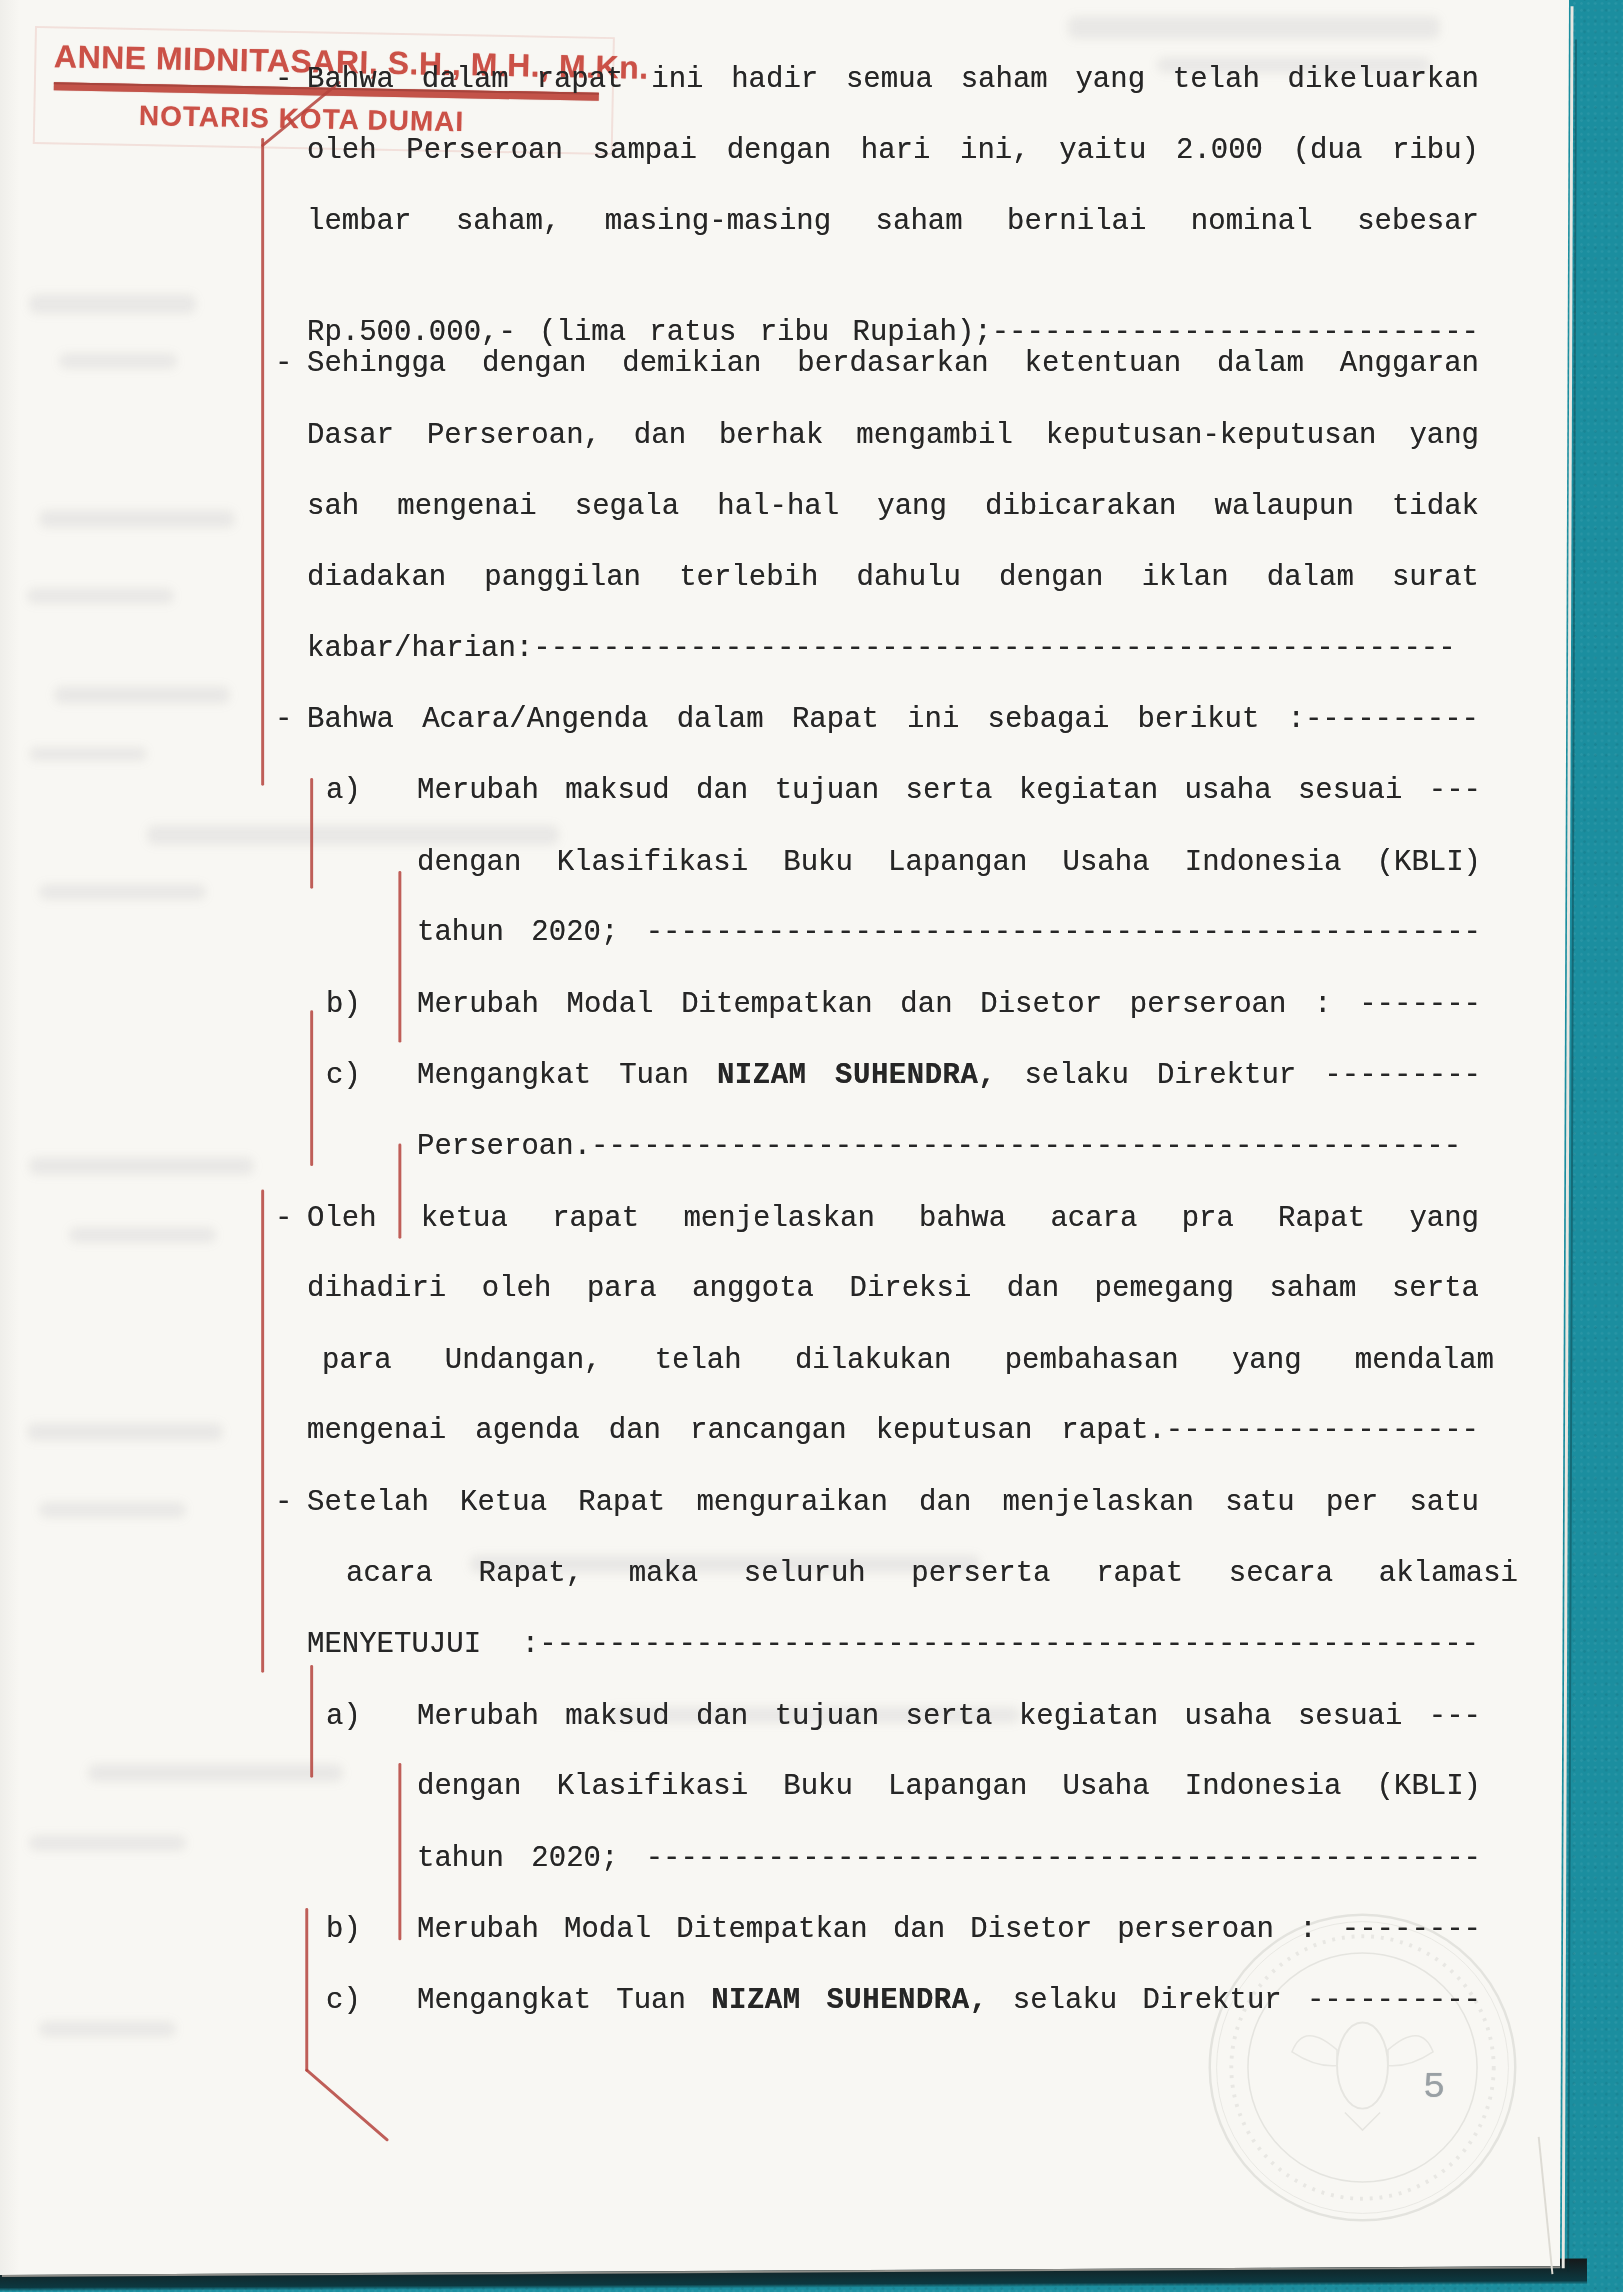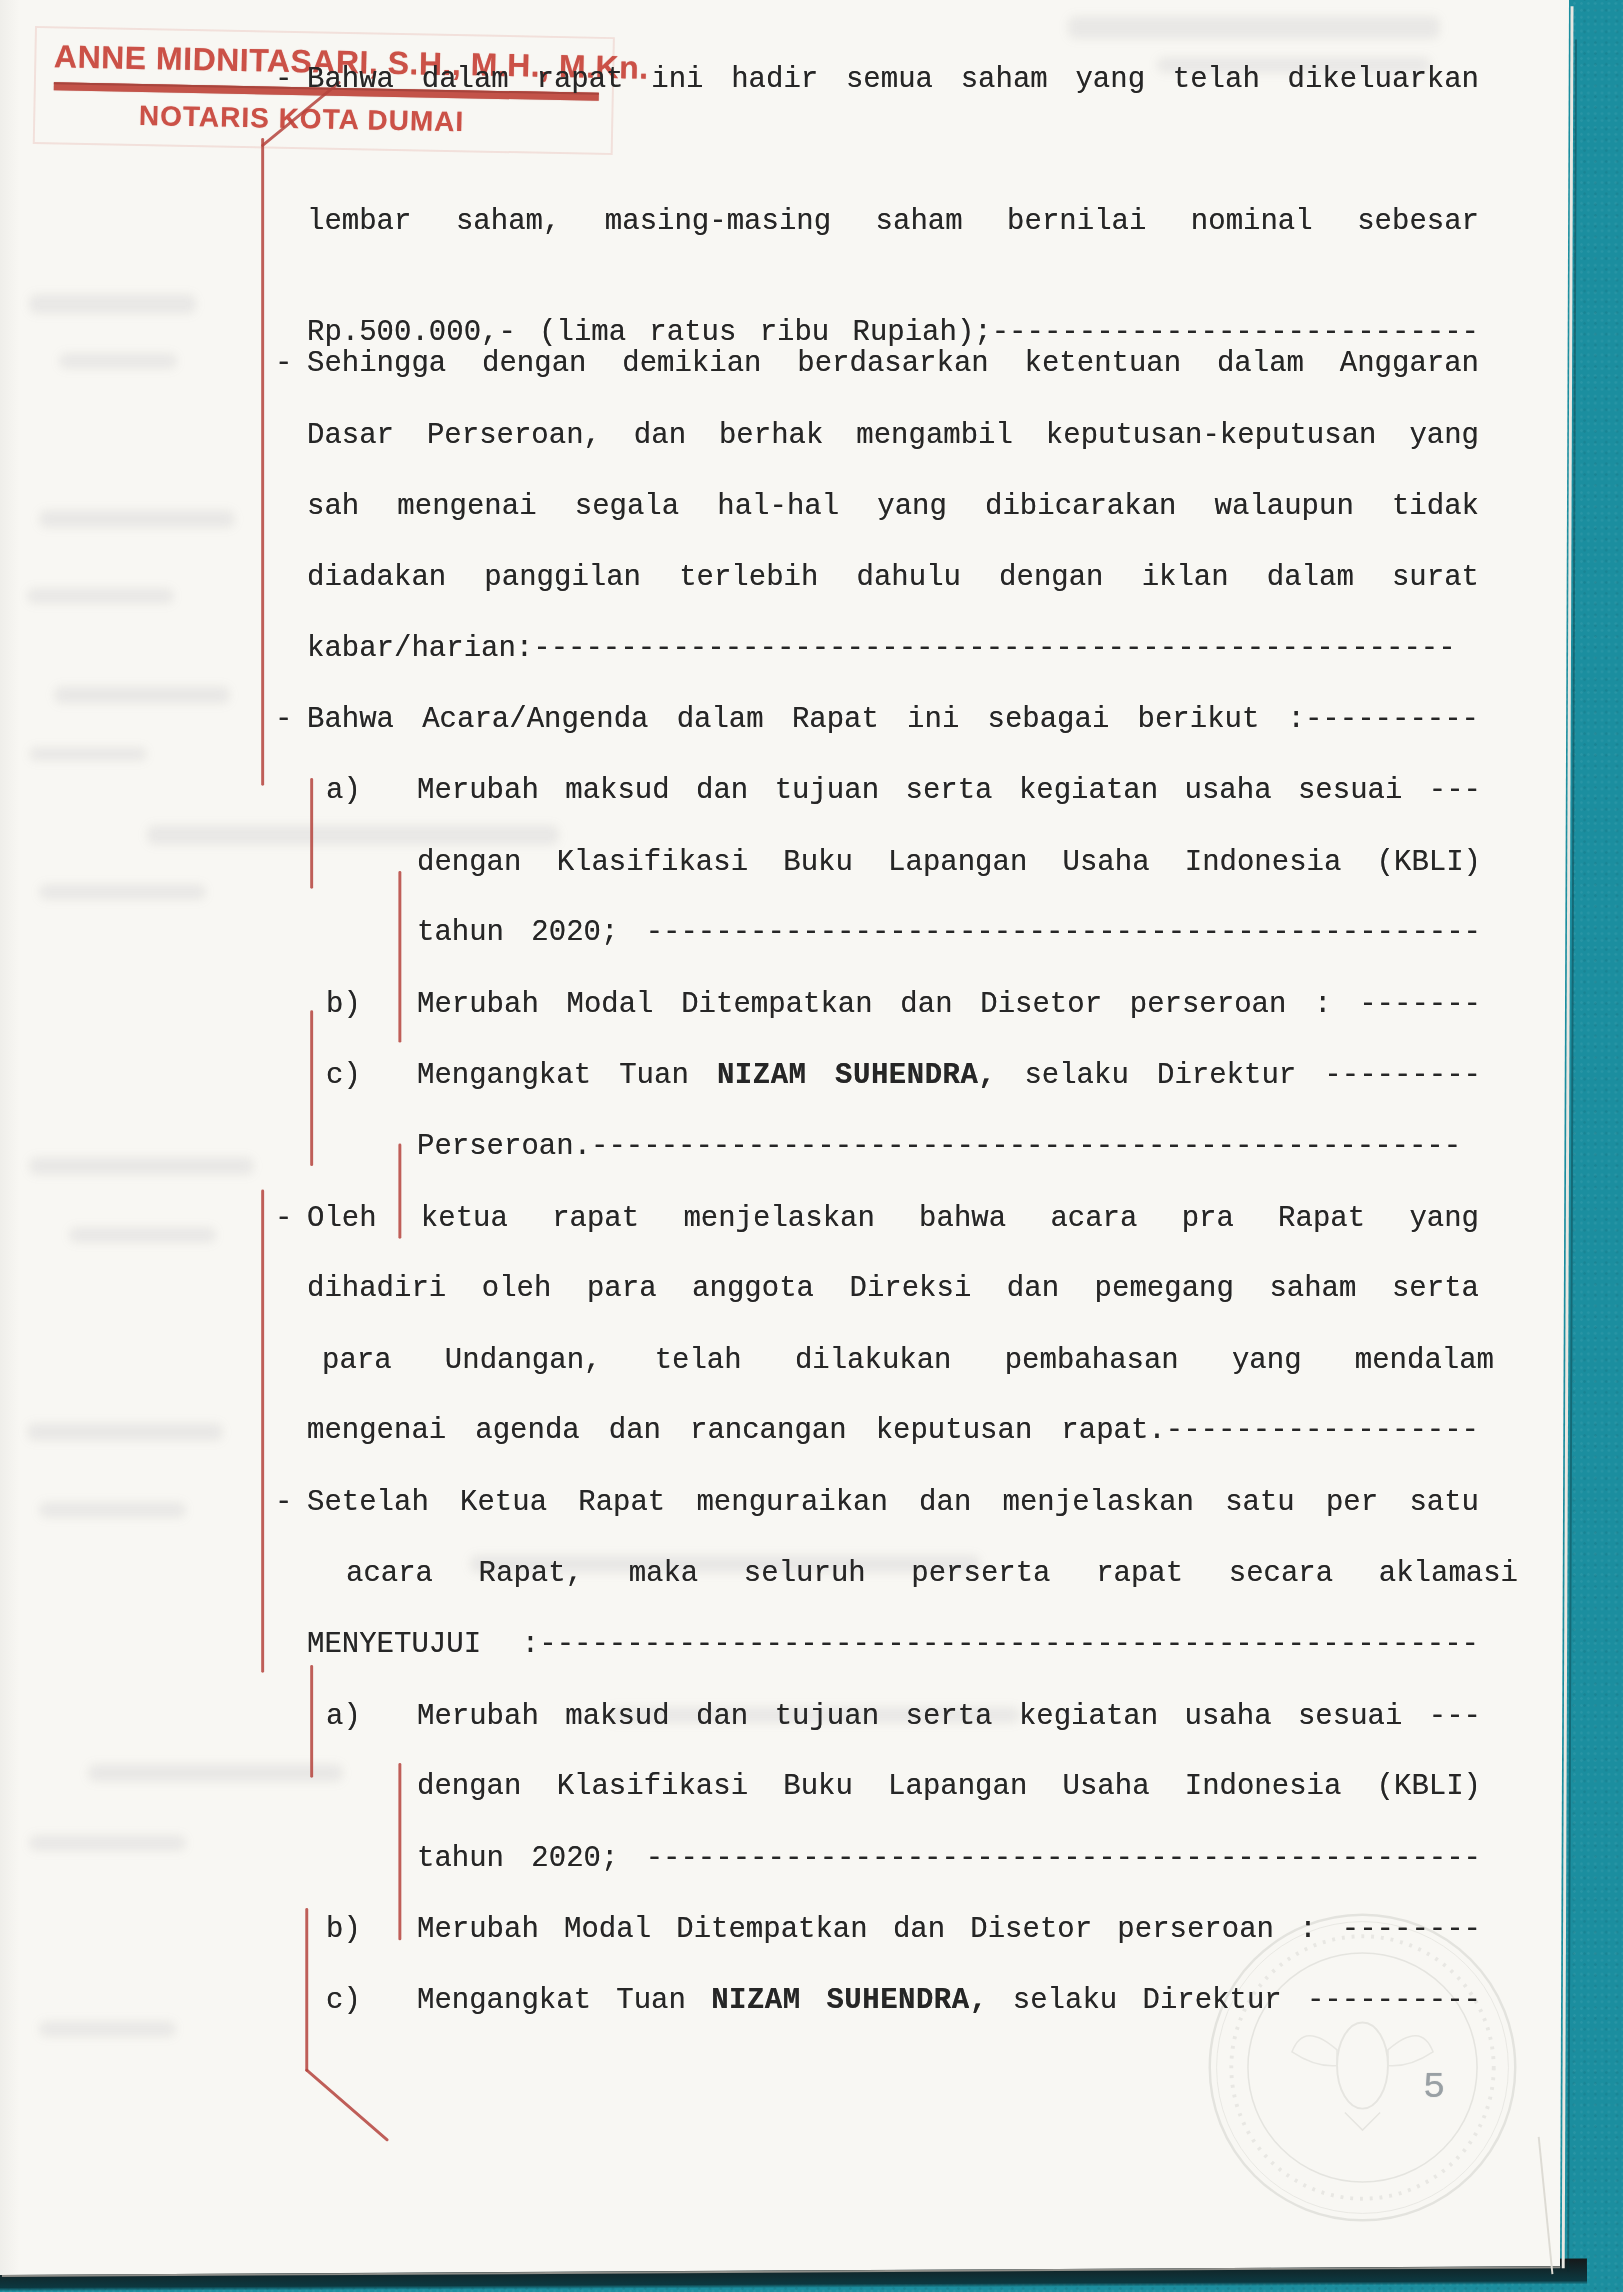--- a/index.html
+++ b/index.html
@@ -109,20 +109,23 @@
   <div class="stamp">
     <div class="stamp-name">ANNE MIDNITASARI, S.H., M.H., M.Kn.</div>
     <div class="stamp-bar"></div>
     <div class="stamp-title">NOTARIS KOTA DUMAI</div>
   </div>
 
   <div class="text-layer" id="text-lines">
       <div class="line" style="top: 63px;">
         <span class="marker" style="left: 275px;">-</span>
         <div class="txt" style="left: 307px; width: 1172px;"><span>Bahwa dalam rapat ini hadir semua saham yang telah dikeluarkan</span></div>
+      </div>
+      <div class="line" style="top: 134px;">
+        <div class="txt" style="left: 307px; width: 1172px;"><span>oleh Perseroan sampai dengan hari ini, yaitu 2.000 (dua ribu)</span></div>
       </div>
       <div class="line" style="top: 205px;">
         <div class="txt" style="left: 307px; width: 1172px;"><span>lembar saham, masing-masing saham bernilai nominal sebesar</span></div>
       </div>
       <div class="line" style="top: 276px;">
         <div class="txt" style="left: 307px; width: 1172px; margin-top: 40px;"><span>Rp.500.000,- (lima ratus ribu Rupiah);----------------------------</span></div>
       </div>
       <div class="line" style="top: 347px;">
         <span class="marker" style="left: 275px;">-</span>
         <div class="txt" style="left: 307px; width: 1172px;"><span>Sehingga dengan demikian berdasarkan ketentuan dalam Anggaran</span></div>

